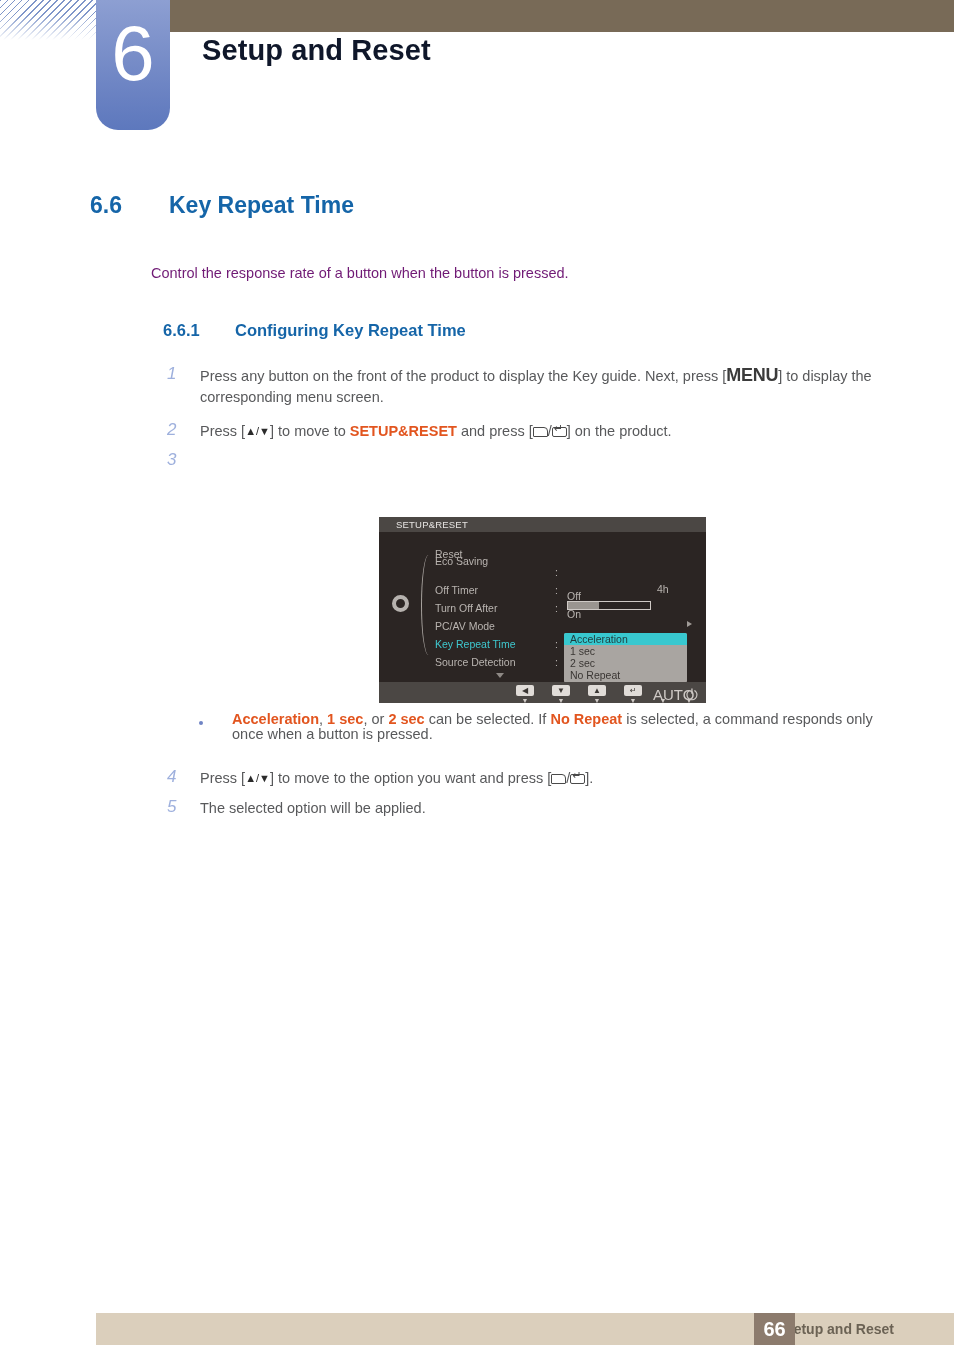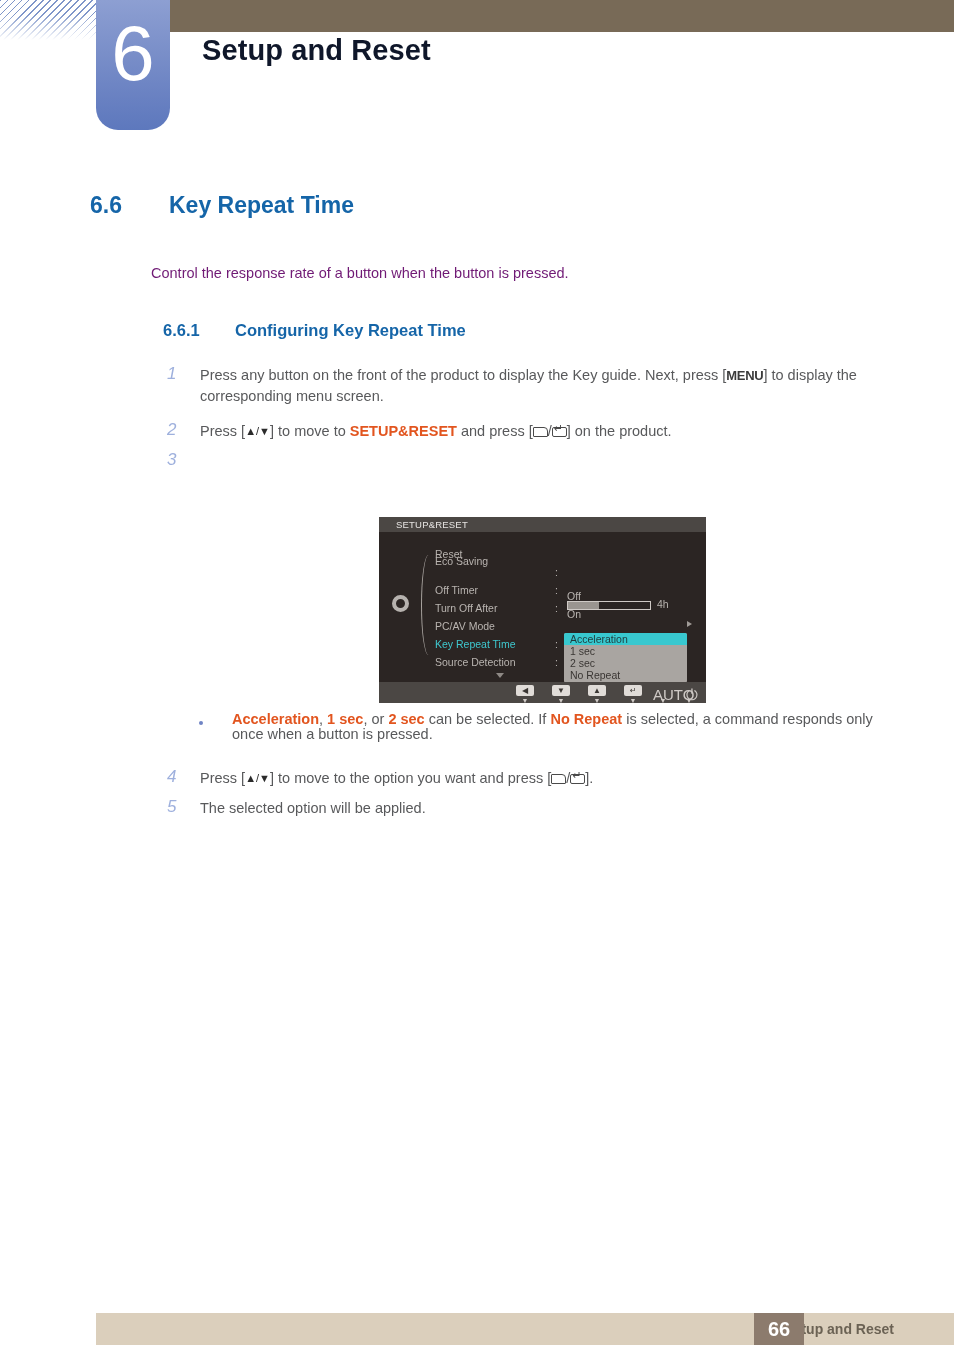--- a/index.html
+++ b/index.html
@@ -113,21 +113,21 @@
     color: #9eb0dd;
     font-weight: normal;
   }
   .step .txt { display: block; margin-left: 32px; }
   .step .sub { display: block; margin-left: 32px; margin-top: 8px; }
 
   .hl { color: #e2551f; font-weight: bold; }
   .kbd {
     font-family: "Liberation Sans", sans-serif;
     font-weight: bold;
-    font-size: 13px;
+    font-size: 18px;
     letter-spacing: -0.3px;
     color: #3b3b3b;
   }
 
   
   .tri {
     display: inline-block;
     font-size: 11px;
     line-height: 11px;
     color: #2b2b2b;
@@ -236,21 +236,21 @@
     box-sizing: border-box;
   }
   #osd-slider .fill {
     position: absolute;
     left: 0; top: 0; bottom: 0;
     width: 38%;
     background: #9a9590;
   }
   #osd-slider-label {
     position: absolute;
-    left: 278px; top: 81px;
+    left: 278px; top: 66px;
     font-size: 10.5px;
     color: #b9b4b0;
   }
   #osd-arrow-right {
     position: absolute;
     left: 308px; top: 104px;
     width: 0; height: 0;
     border-left: 5px solid #a09b97;
     border-top: 3.5px solid transparent;
     border-bottom: 3.5px solid transparent;
@@ -329,21 +329,21 @@
   #footer-label {
     position: absolute;
     right: 60px; top: 8px;
     font-size: 14px;
     color: #6b6254;
     font-weight: bold;
   }
   #footer-page {
     position: absolute;
     left: 754px; top: 1313px;
-    width: 50px; height: 32px;
+    width: 41px; height: 32px;
     background: #8c7b6d;
     color: #ffffff;
     font-size: 20px;
     font-weight: bold;
     line-height: 32px;
     text-align: center;
   }
 </style>
 </head>
 <body>

